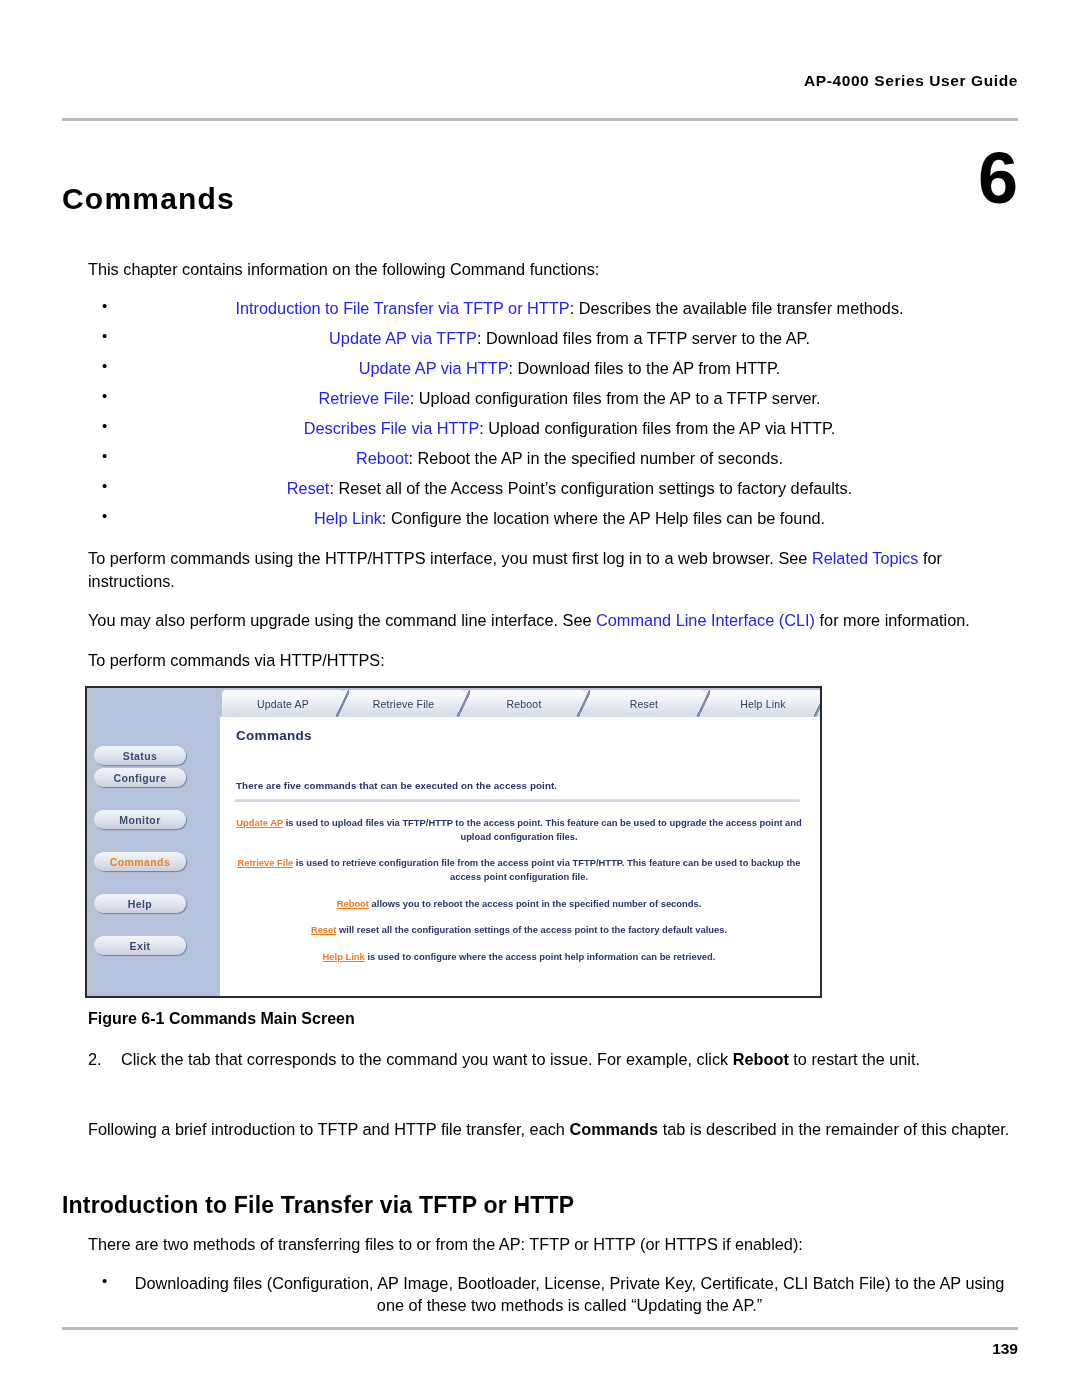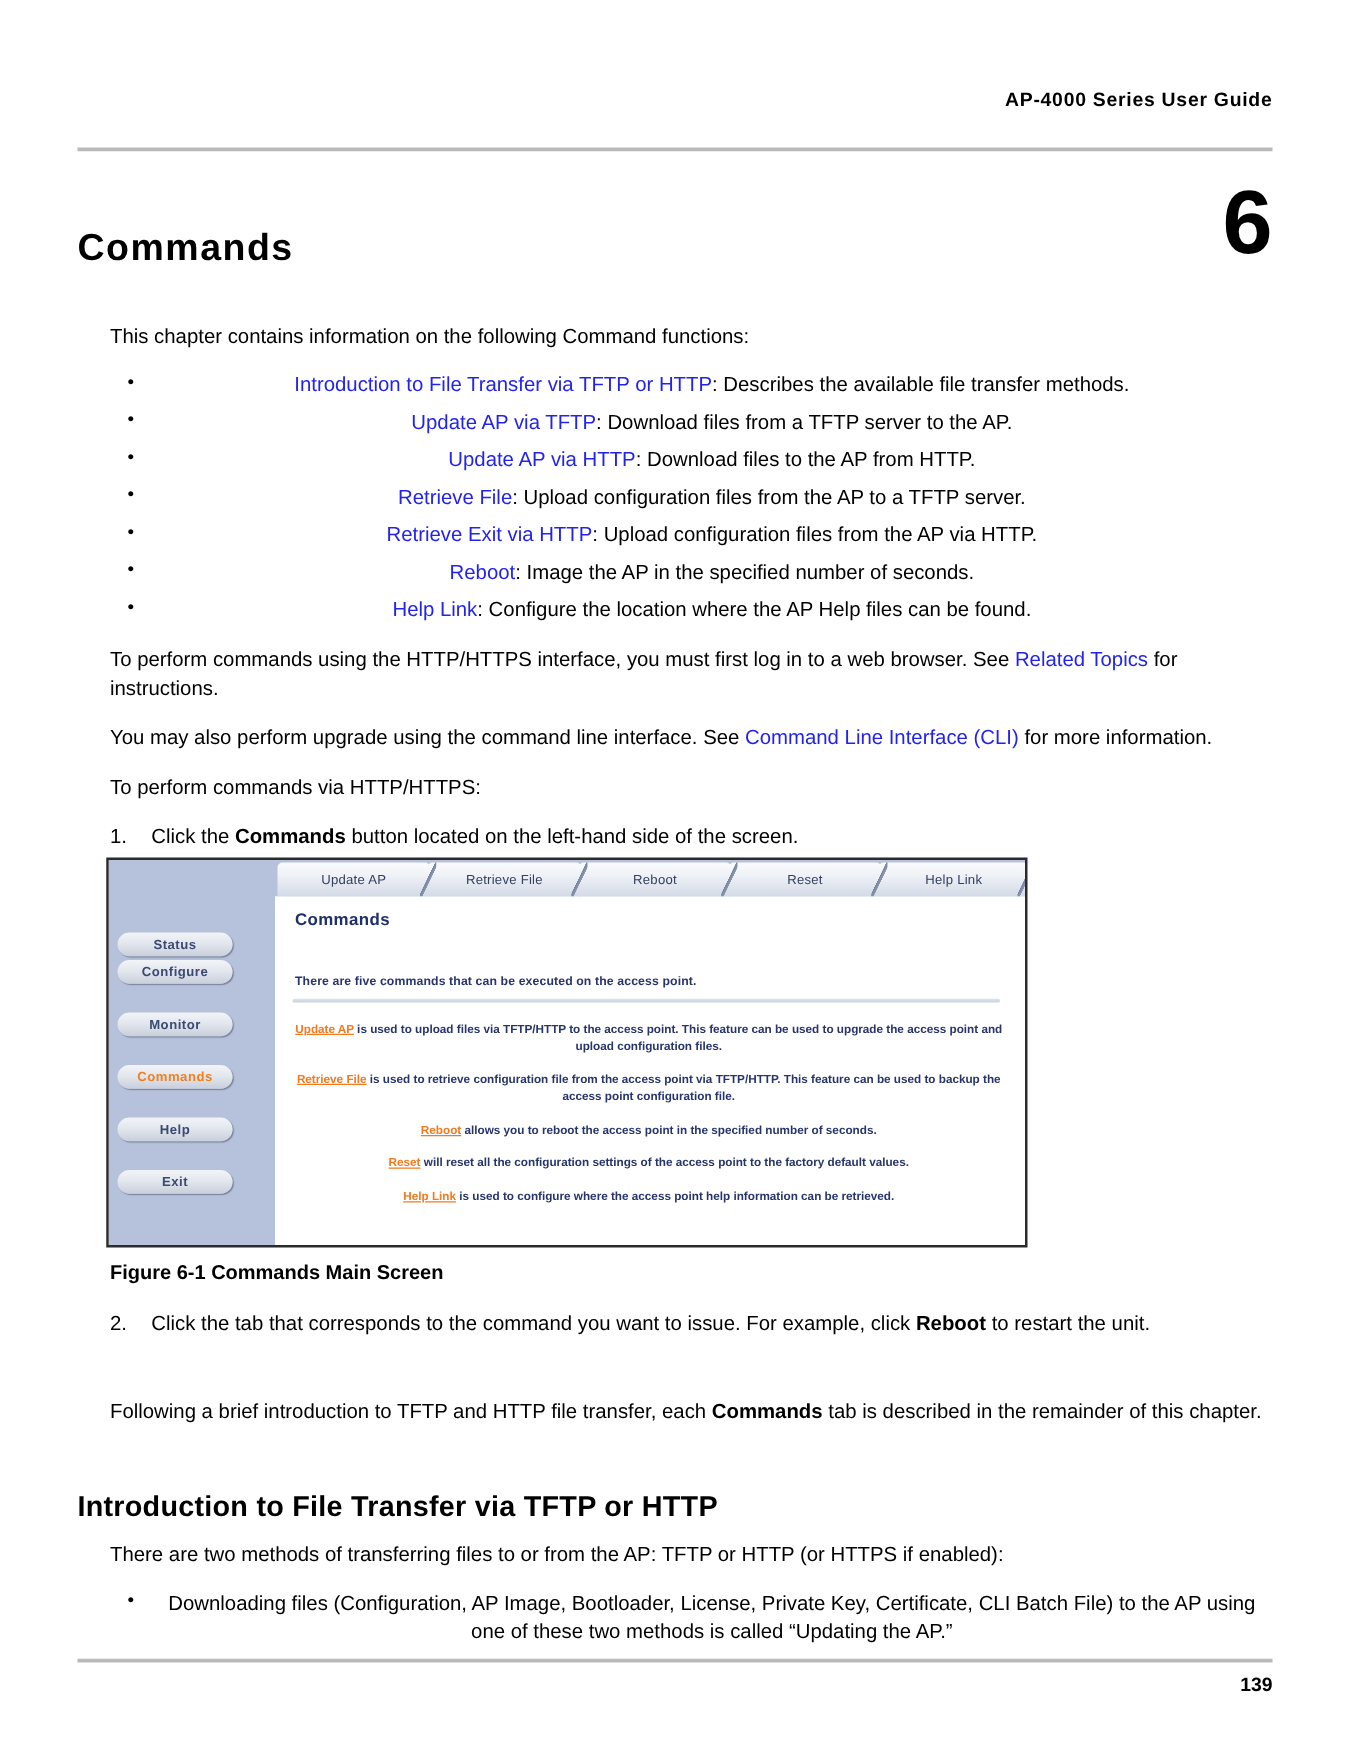--- a/index.html
+++ b/index.html
@@ -298,22 +298,23 @@
 
   <div class="body-col">
 
     <p class="para">This chapter contains information on the following Command functions:</p>
 
     <ul class="bullets">
       <li><span class="link">Introduction to File Transfer via TFTP or HTTP</span><span>: Describes the available file transfer methods.</span></li>
       <li><span class="link">Update AP via TFTP</span><span>: Download files from a TFTP server to the AP.</span></li>
       <li><span class="link">Update AP via HTTP</span><span>: Download files to the AP from HTTP.</span></li>
       <li><span class="link">Retrieve File</span><span>: Upload configuration files from the AP to a TFTP server.</span></li>
-      <li><span class="link">Retrieve Exit via HTTP</span><span>: Upload configuration files from the AP via HTTP.</span></li>
-      <li><span class="link">Reboot</span><span>: Image the AP in the specified number of seconds.</span></li>
+      <li><span class="link">Describes File via HTTP</span><span>: Upload configuration files from the AP via HTTP.</span></li>
+      <li><span class="link">Reboot</span><span>: Reboot the AP in the specified number of seconds.</span></li>
+      <li><span class="link">Reset</span><span>: Reset all of the Access Point’s configuration settings to factory defaults.</span></li>
       <li><span class="link">Help Link</span><span>: Configure the location where the AP Help files can be found.</span></li>
     </ul>
 
     <p class="para"><span>To perform commands using the HTTP/HTTPS interface, you must first log in to a web browser. See </span><span class="link">Related Topics</span><span> for instructions.</span></p>
 
     <p class="para"><span>You may also perform upgrade using the command line interface. See </span><span class="link">Command Line Interface (CLI)</span><span> for more information.</span></p>
 
     <p class="para">To perform commands via HTTP/HTTPS:</p>
 
     <ol class="steps">

